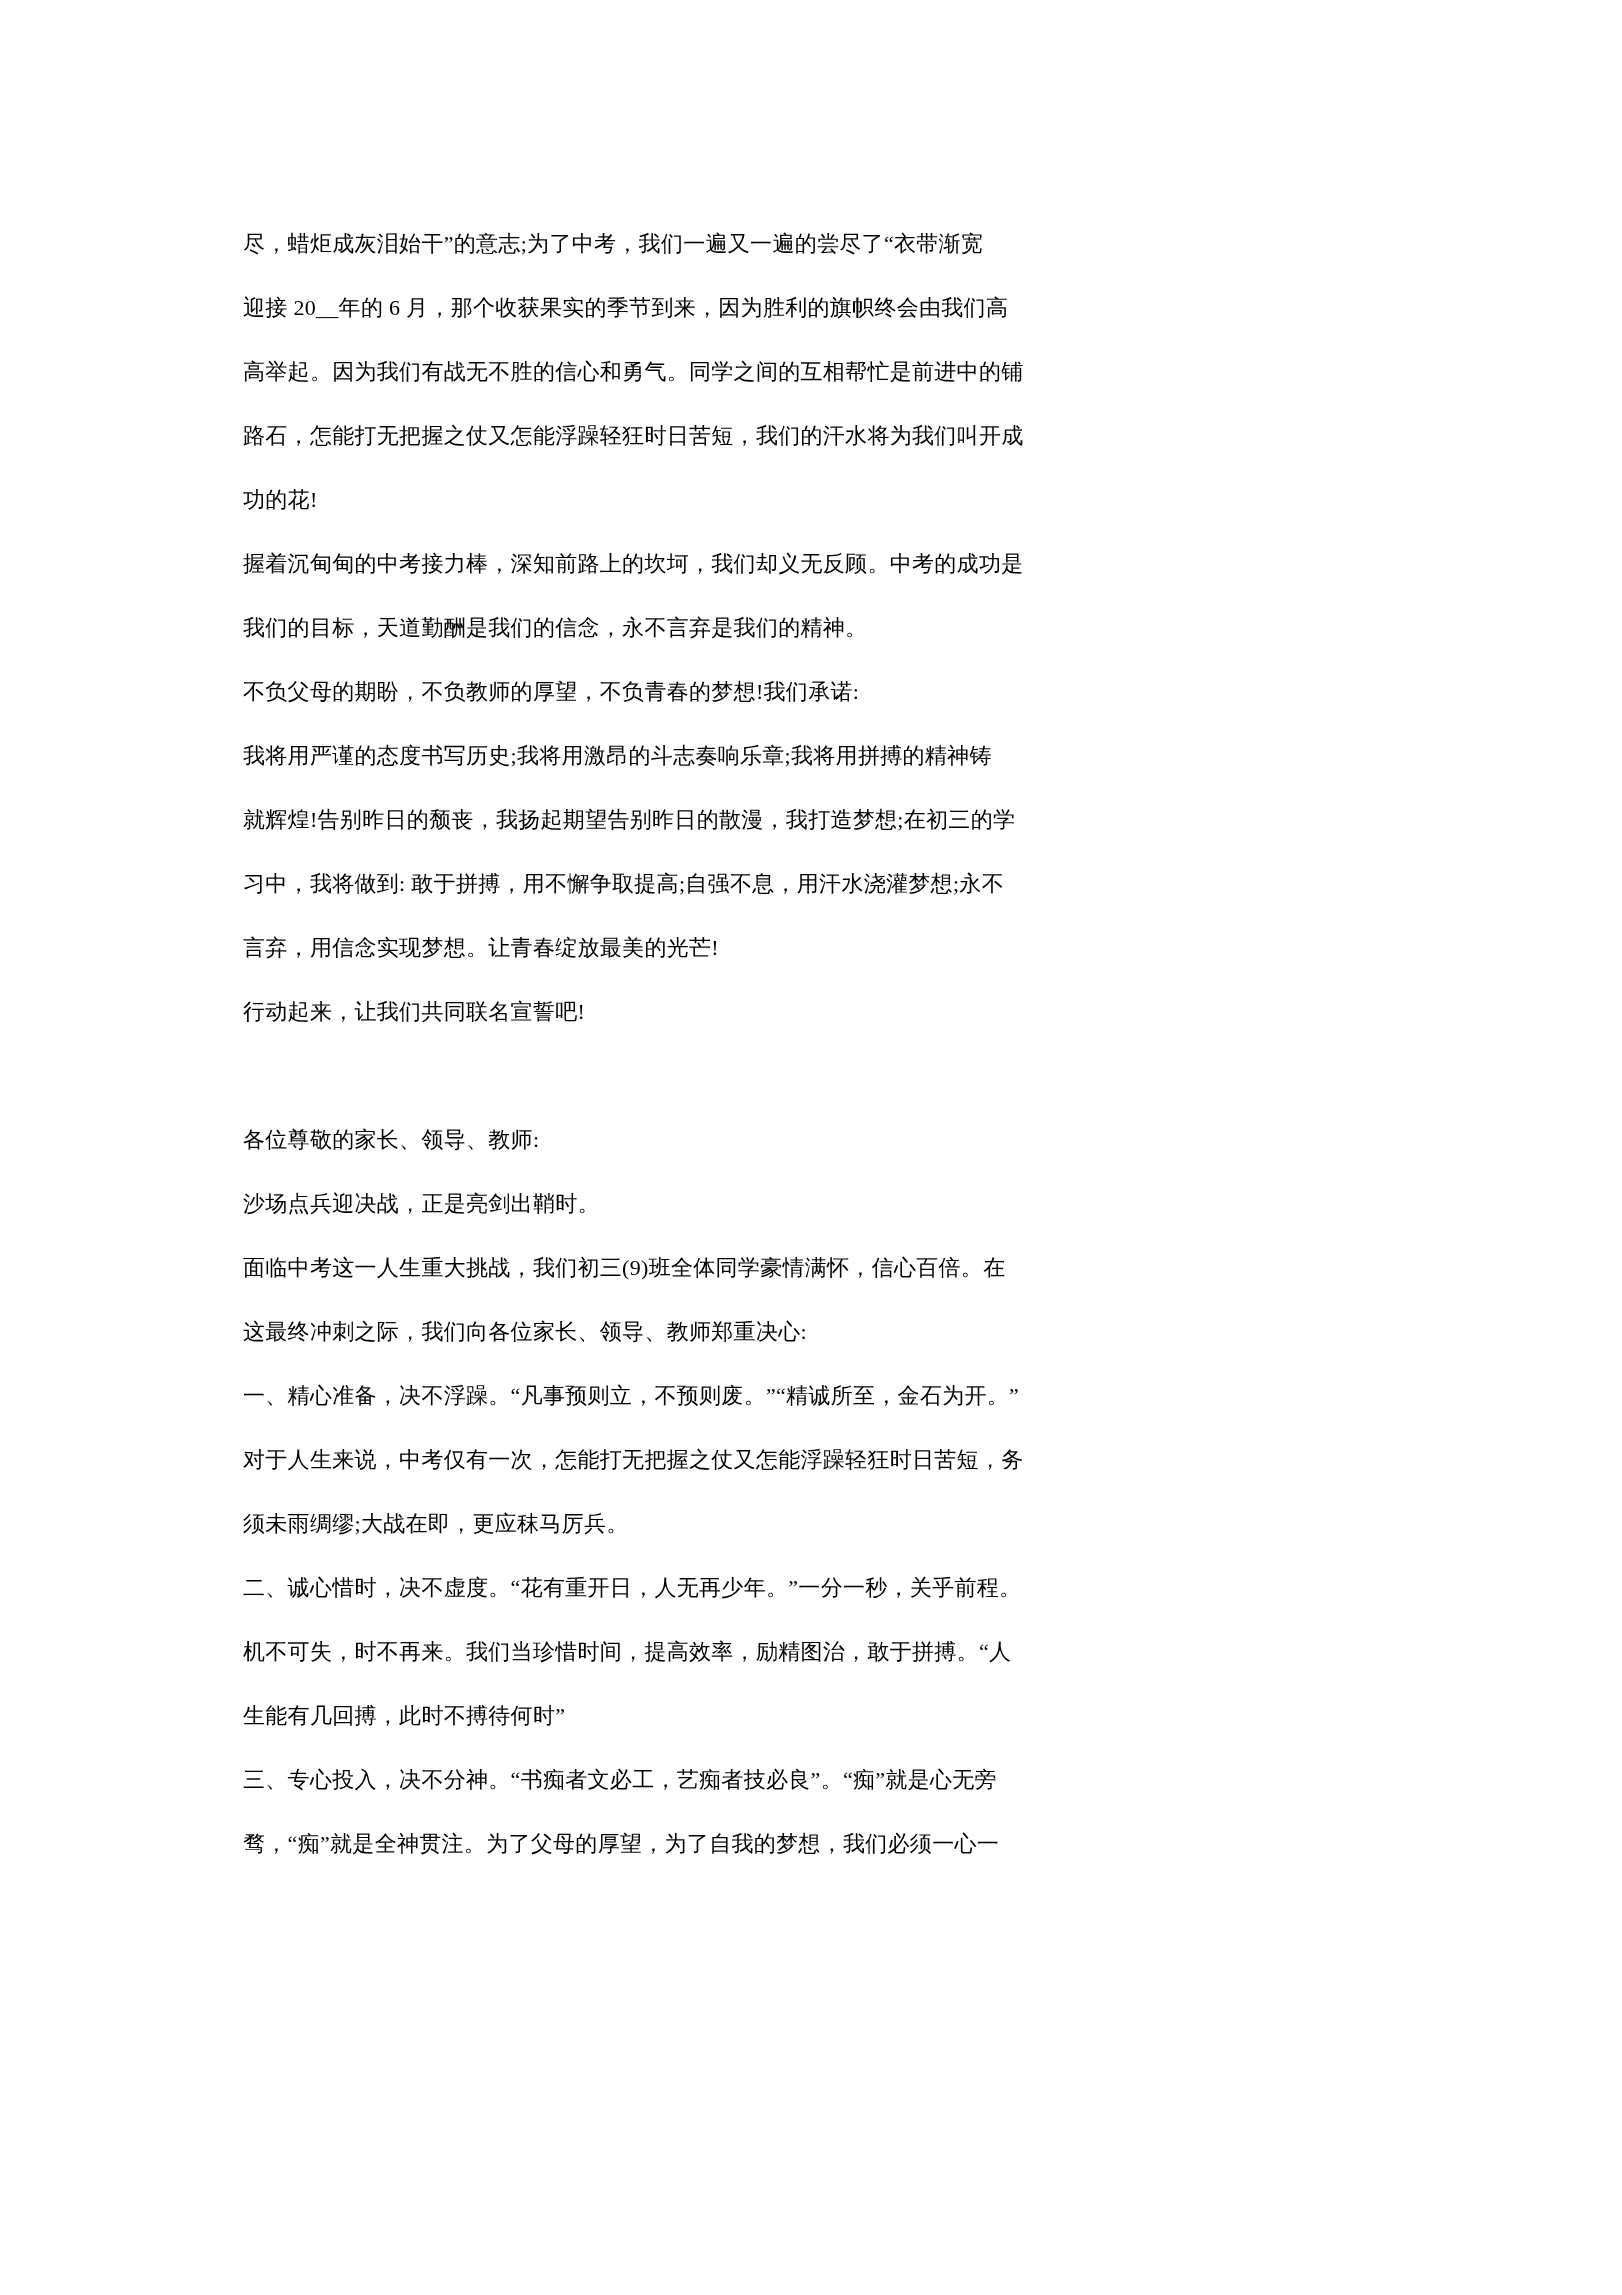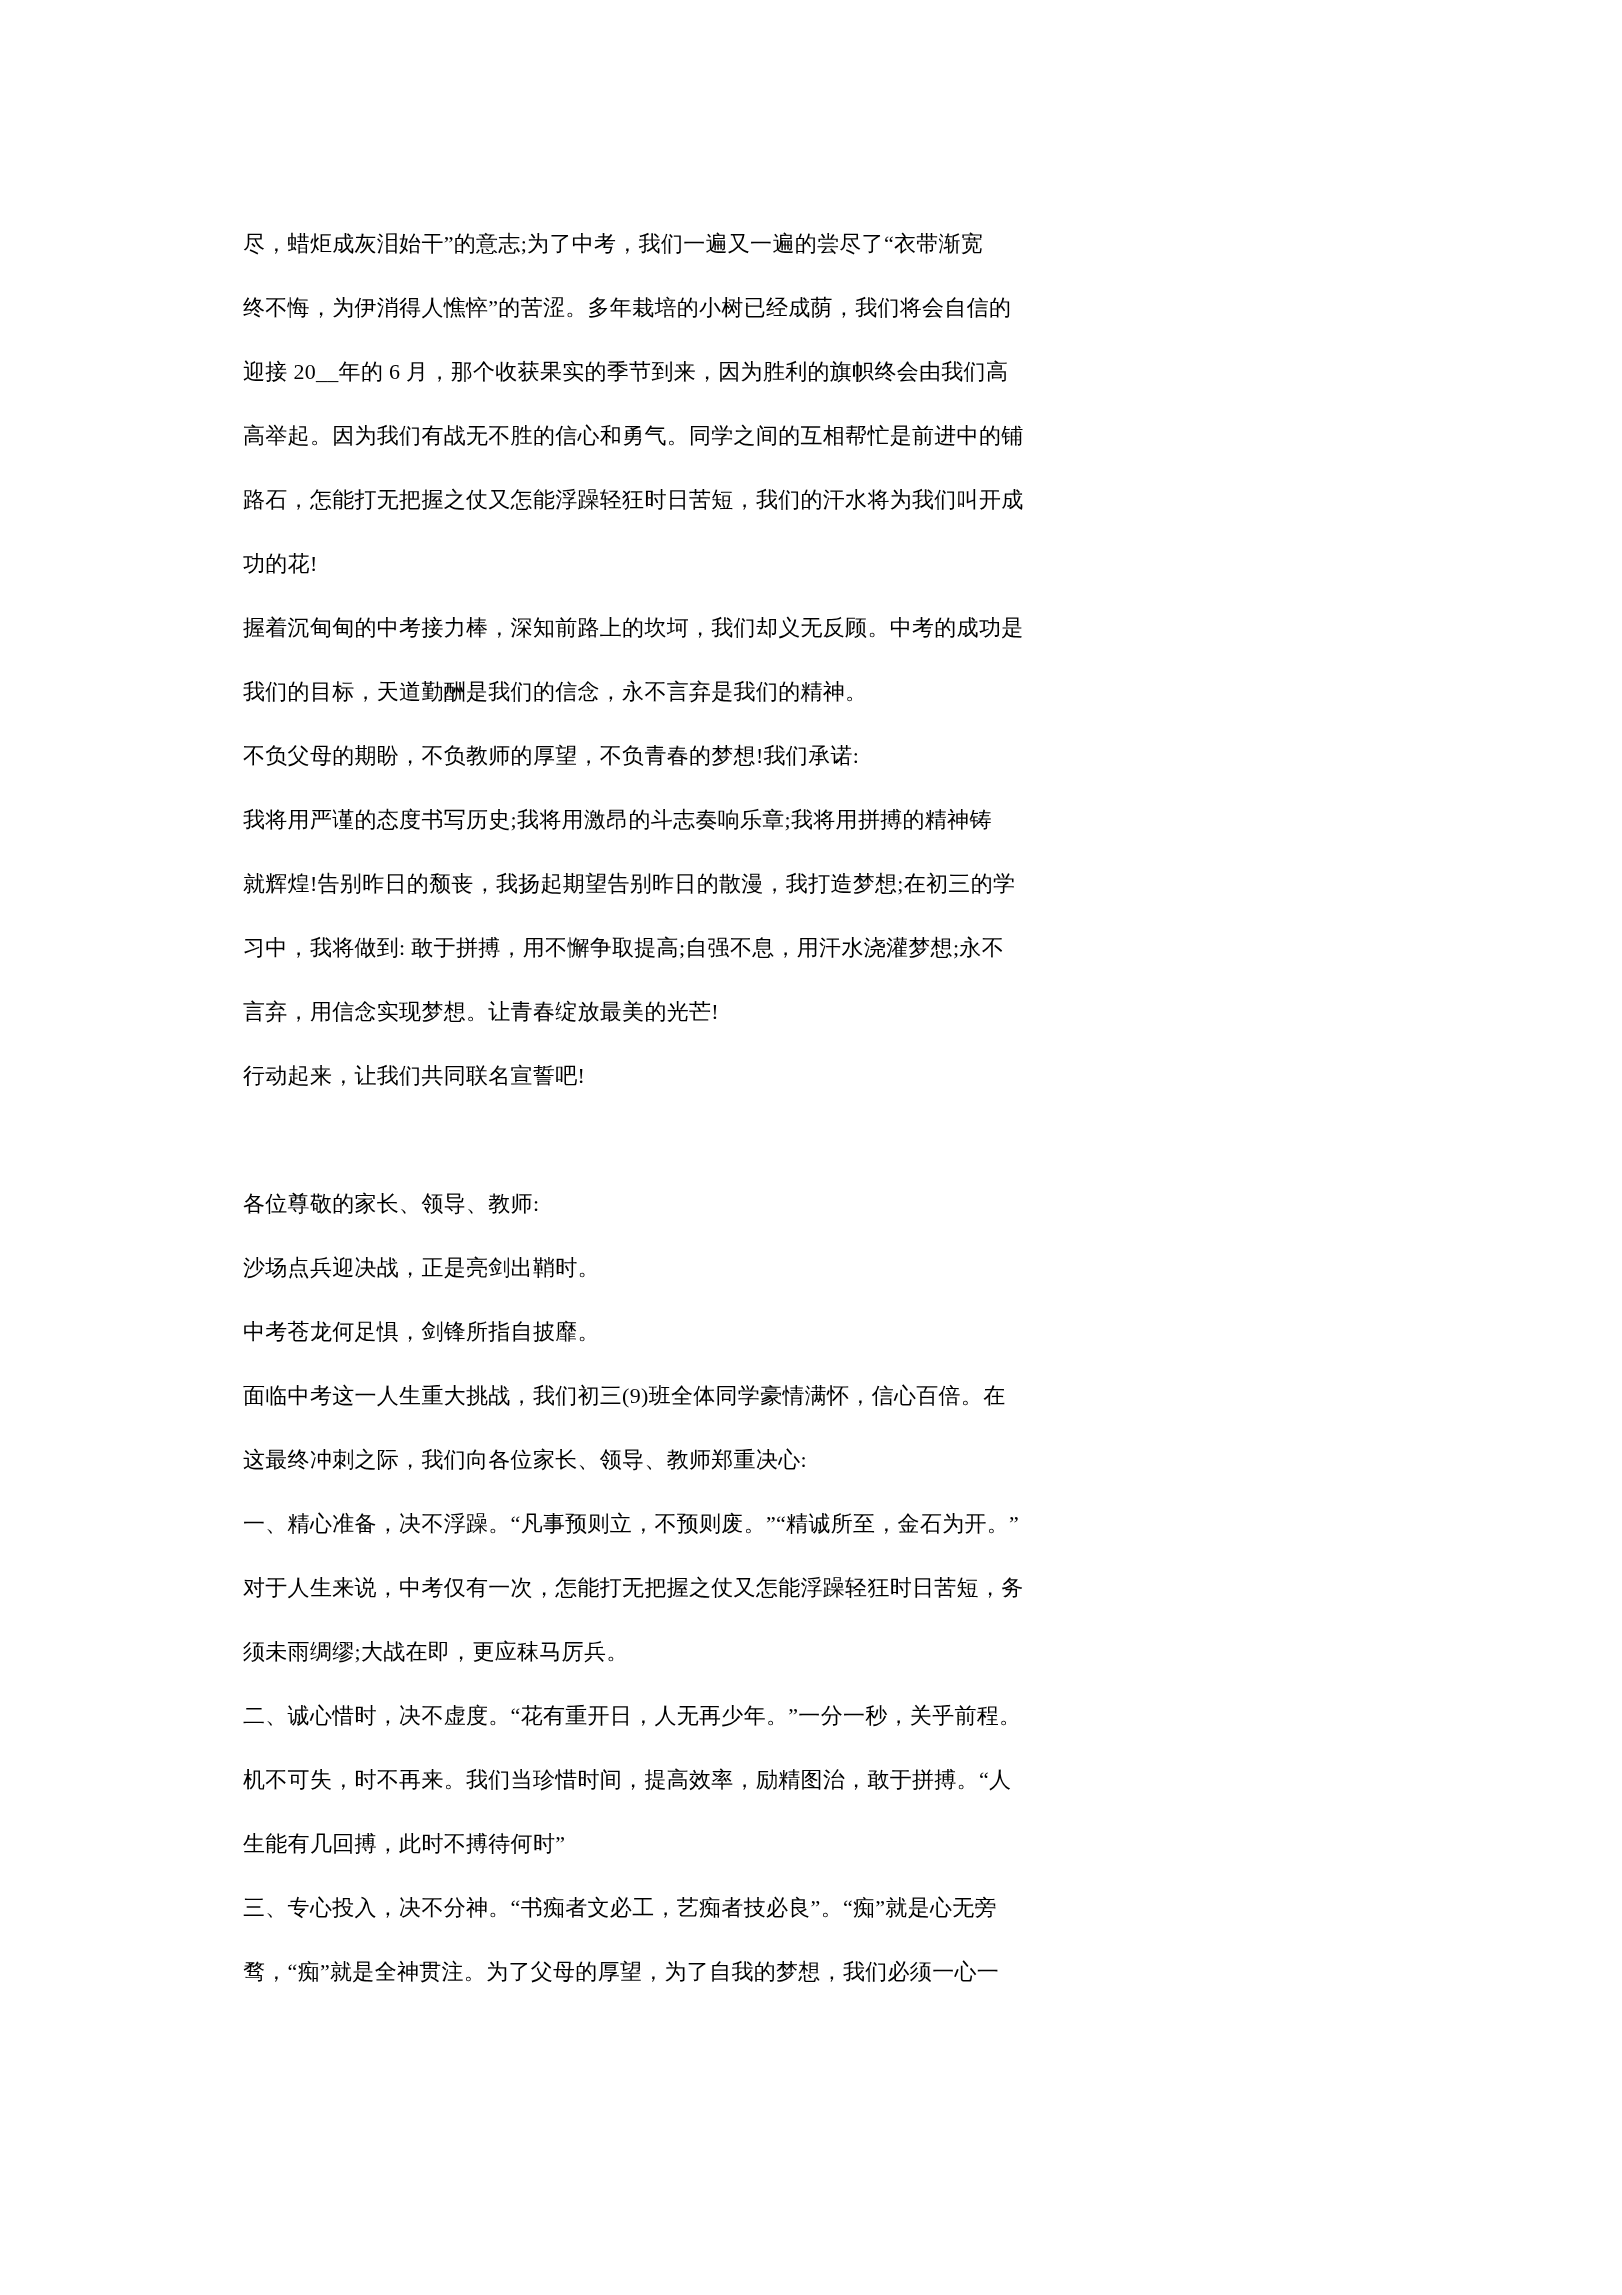--- a/index.html
+++ b/index.html
@@ -32,37 +32,35 @@
   }
   .line.blank {
     
   }
 </style>
 </head>
 <body>
 
 <div class="page">
   <div class="line">尽，蜡炬成灰泪始干”的意志;为了中考，我们一遍又一遍的尝尽了“衣带渐宽</div>
-  <div class="line">终不悔，为伊消得人憔悴”的苦涩。多年栽培的小树已经成荫，我们将会自信的</div>
   <div class="line">迎接 20__年的 6 月，那个收获果实的季节到来，因为胜利的旗帜终会由我们高</div>
   <div class="line">高举起。因为我们有战无不胜的信心和勇气。同学之间的互相帮忙是前进中的铺</div>
   <div class="line">路石，怎能打无把握之仗又怎能浮躁轻狂时日苦短，我们的汗水将为我们叫开成</div>
   <div class="line">功的花!</div>
   <div class="line">握着沉甸甸的中考接力棒，深知前路上的坎坷，我们却义无反顾。中考的成功是</div>
   <div class="line">我们的目标，天道勤酬是我们的信念，永不言弃是我们的精神。</div>
   <div class="line">不负父母的期盼，不负教师的厚望，不负青春的梦想!我们承诺:</div>
   <div class="line">我将用严谨的态度书写历史;我将用激昂的斗志奏响乐章;我将用拼搏的精神铸</div>
   <div class="line">就辉煌!告别昨日的颓丧，我扬起期望告别昨日的散漫，我打造梦想;在初三的学</div>
   <div class="line">习中，我将做到: 敢于拼搏，用不懈争取提高;自强不息，用汗水浇灌梦想;永不</div>
   <div class="line">言弃，用信念实现梦想。让青春绽放最美的光芒!</div>
   <div class="line">行动起来，让我们共同联名宣誓吧!</div>
   <div class="line blank"></div>
   <div class="line">各位尊敬的家长、领导、教师:</div>
   <div class="line">沙场点兵迎决战，正是亮剑出鞘时。</div>
-  <div class="line">中考苍龙何足惧，剑锋所指自披靡。</div>
   <div class="line">面临中考这一人生重大挑战，我们初三(9)班全体同学豪情满怀，信心百倍。在</div>
   <div class="line">这最终冲刺之际，我们向各位家长、领导、教师郑重决心:</div>
   <div class="line">一、精心准备，决不浮躁。“凡事预则立，不预则废。”“精诚所至，金石为开。”</div>
   <div class="line">对于人生来说，中考仅有一次，怎能打无把握之仗又怎能浮躁轻狂时日苦短，务</div>
   <div class="line">须未雨绸缪;大战在即，更应秣马厉兵。</div>
   <div class="line">二、诚心惜时，决不虚度。“花有重开日，人无再少年。”一分一秒，关乎前程。</div>
   <div class="line">机不可失，时不再来。我们当珍惜时间，提高效率，励精图治，敢于拼搏。“人</div>
   <div class="line">生能有几回搏，此时不搏待何时”</div>
   <div class="line">三、专心投入，决不分神。“书痴者文必工，艺痴者技必良”。“痴”就是心无旁</div>
   <div class="line">骛，“痴”就是全神贯注。为了父母的厚望，为了自我的梦想，我们必须一心一</div>

